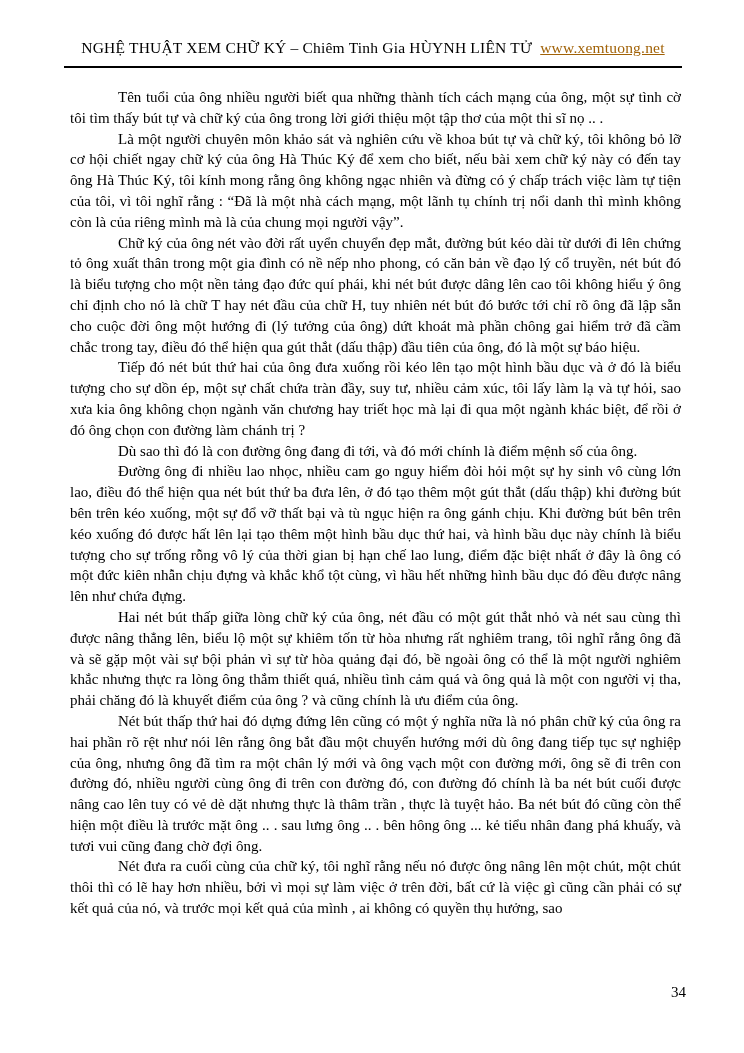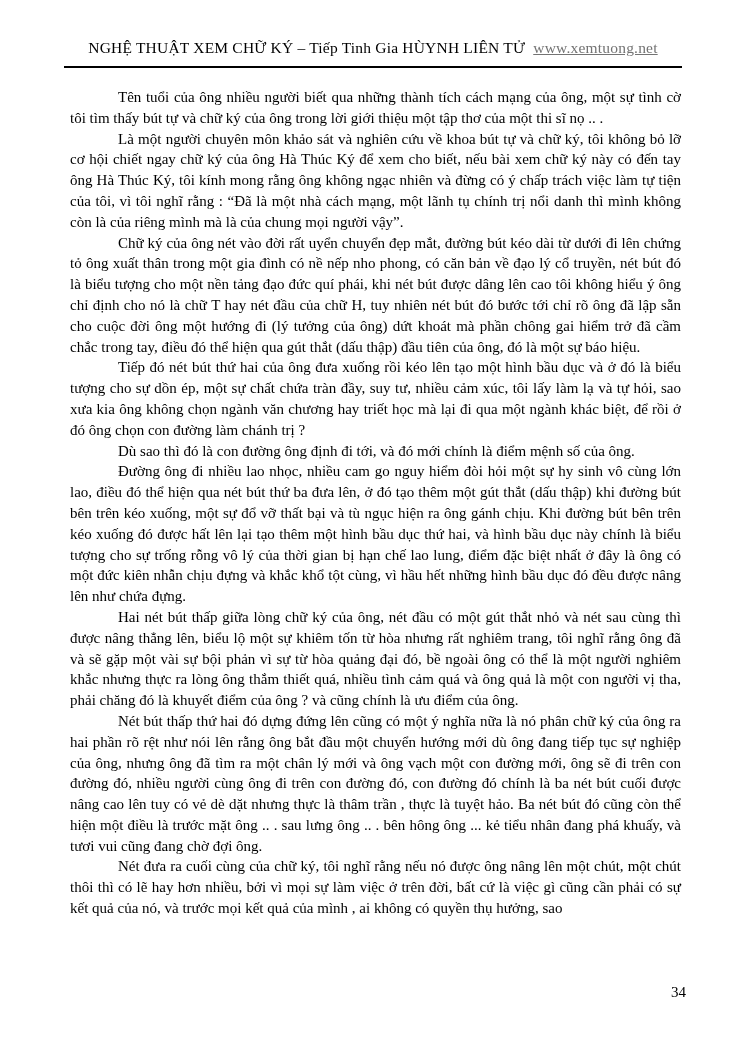--- a/index.html
+++ b/index.html
@@ -21,21 +21,21 @@
     top: 38px;
     left: 64px;
     width: 618px;
     text-align: center;
     font-size: 15.5px;
     line-height: 20px;
     white-space: nowrap;
     letter-spacing: 0.2px;
   }
   .header-link {
-    color: #737373;
+    color: #a16207;
     text-decoration: underline;
     cursor: pointer;
     margin-left: 4px;
   }
   .rule {
     position: absolute;
     top: 66px;
     left: 64px;
     width: 618px;
     height: 0;
@@ -64,32 +64,32 @@
     line-height: 18px;
     text-align: right;
   }
 </style>
 </head>
 <body>
 
 <div class="page">
 
   <div class="header">
-    <span>NGHỆ THUẬT XEM CHỮ KÝ – Tiếp Tinh Gia HÙYNH LIÊN TỬ</span>
+    <span>NGHỆ THUẬT XEM CHỮ KÝ – Chiêm Tinh Gia HÙYNH LIÊN TỬ</span>
     <a class="header-link">www.xemtuong.net</a>
   </div>
 
   <div class="rule"></div>
 
   <div class="doc-body">
       <p>Tên tuổi của ông nhiều người biết qua những thành tích cách mạng của ông, một sự tình cờ tôi tìm thấy bút tự và chữ ký của ông trong lời giới thiệu một tập thơ của một thi sĩ nọ .. .</p>
       <p>Là một người chuyên môn khảo sát và nghiên cứu về khoa bút tự và chữ ký, tôi không bỏ lỡ cơ hội chiết ngay chữ ký của ông Hà Thúc Ký để xem cho biết, nếu bài xem chữ ký này có đến tay ông Hà Thúc Ký, tôi kính mong rằng ông không ngạc nhiên và đừng có ý chấp trách việc làm tự tiện của tôi, vì tôi nghĩ rằng : “Đã là một nhà cách mạng, một lãnh tụ chính trị nổi danh thì mình không còn là của riêng mình mà là của chung mọi người vậy”.</p>
       <p>Chữ ký của ông nét vào đời rất uyển chuyển đẹp mắt, đường bút kéo dài từ dưới đi lên chứng tỏ ông xuất thân trong một gia đình có nề nếp nho phong, có căn bản về đạo lý cổ truyền, nét bút đó là biểu tượng cho một nền tảng đạo đức quí phái, khi nét bút được dâng lên cao tôi không hiểu ý ông chỉ định cho nó là chữ T hay nét đầu của chữ H, tuy nhiên nét bút đó bước tới chỉ rõ ông đã lập sẵn cho cuộc đời ông một hướng đi (lý tưởng của ông) dứt khoát mà phần chông gai hiểm trở đã cầm chắc trong tay, điều đó thể hiện qua gút thắt (dấu thập) đầu tiên của ông, đó là một sự báo hiệu.</p>
       <p>Tiếp đó nét bút thứ hai của ông đưa xuống rồi kéo lên tạo một hình bầu dục và ở đó là biểu tượng cho sự dồn ép, một sự chất chứa tràn đầy, suy tư, nhiều cảm xúc, tôi lấy làm lạ và tự hỏi, sao xưa kia ông không chọn ngành văn chương hay triết học mà lại đi qua một ngành khác biệt, để rồi ở đó ông chọn con đường làm chánh trị ?</p>
-      <p>Dù sao thì đó là con đường ông định đi tới, và đó mới chính là điểm mệnh số của ông.</p>
+      <p>Dù sao thì đó là con đường ông đang đi tới, và đó mới chính là điểm mệnh số của ông.</p>
       <p>Đường ông đi nhiều lao nhọc, nhiều cam go nguy hiểm đòi hỏi một sự hy sinh vô cùng lớn lao, điều đó thể hiện qua nét bút thứ ba đưa lên, ở đó tạo thêm một gút thắt (dấu thập) khi đường bút bên trên kéo xuống, một sự đổ vỡ thất bại và tù ngục hiện ra ông gánh chịu. Khi đường bút bên trên kéo xuống đó được hất lên lại tạo thêm một hình bầu dục thứ hai, và hình bầu dục này chính là biểu tượng cho sự trống rỗng vô lý của thời gian bị hạn chế lao lung, điểm đặc biệt nhất ở đây là ông có một đức kiên nhẫn chịu đựng và khắc khổ tột cùng, vì hầu hết những hình bầu dục đó đều được nâng lên như chứa đựng.</p>
       <p>Hai nét bút thấp giữa lòng chữ ký của ông, nét đầu có một gút thắt nhỏ và nét sau cùng thì được nâng thẳng lên, biểu lộ một sự khiêm tốn từ hòa nhưng rất nghiêm trang, tôi nghĩ rằng ông đã và sẽ gặp một vài sự bội phản vì sự từ hòa quảng đại đó, bề ngoài ông có thể là một người nghiêm khắc nhưng thực ra lòng ông thắm thiết quá, nhiều tình cảm quá và ông quả là một con người vị tha, phải chăng đó là khuyết điểm của ông ? và cũng chính là ưu điểm của ông.</p>
       <p>Nét bút thấp thứ hai đó dựng đứng lên cũng có một ý nghĩa nữa là nó phân chữ ký của ông ra hai phần rõ rệt như nói lên rằng ông bắt đầu một chuyển hướng mới dù ông đang tiếp tục sự nghiệp của ông, nhưng ông đã tìm ra một chân lý mới và ông vạch một con đường mới, ông sẽ đi trên con đường đó, nhiều người cùng ông đi trên con đường đó, con đường đó chính là ba nét bút cuối được nâng cao lên tuy có vẻ dè dặt nhưng thực là thâm trần , thực là tuyệt hảo. Ba nét bút đó cũng còn thể hiện một điều là trước mặt ông .. . sau lưng ông .. . bên hông ông ... kẻ tiểu nhân đang phá khuấy, và tươi vui cũng đang chờ đợi ông.</p>
       <p>Nét đưa ra cuối cùng của chữ ký, tôi nghĩ rằng nếu nó được ông nâng lên một chút, một chút thôi thì có lẽ hay hơn nhiều, bởi vì mọi sự làm việc ở trên đời, bất cứ là việc gì cũng cần phải có sự kết quả của nó, và trước mọi kết quả của mình , ai không có quyền thụ hưởng, sao</p>
     </div>
 
   <div class="page-number">34</div>
 
 </div>
 

